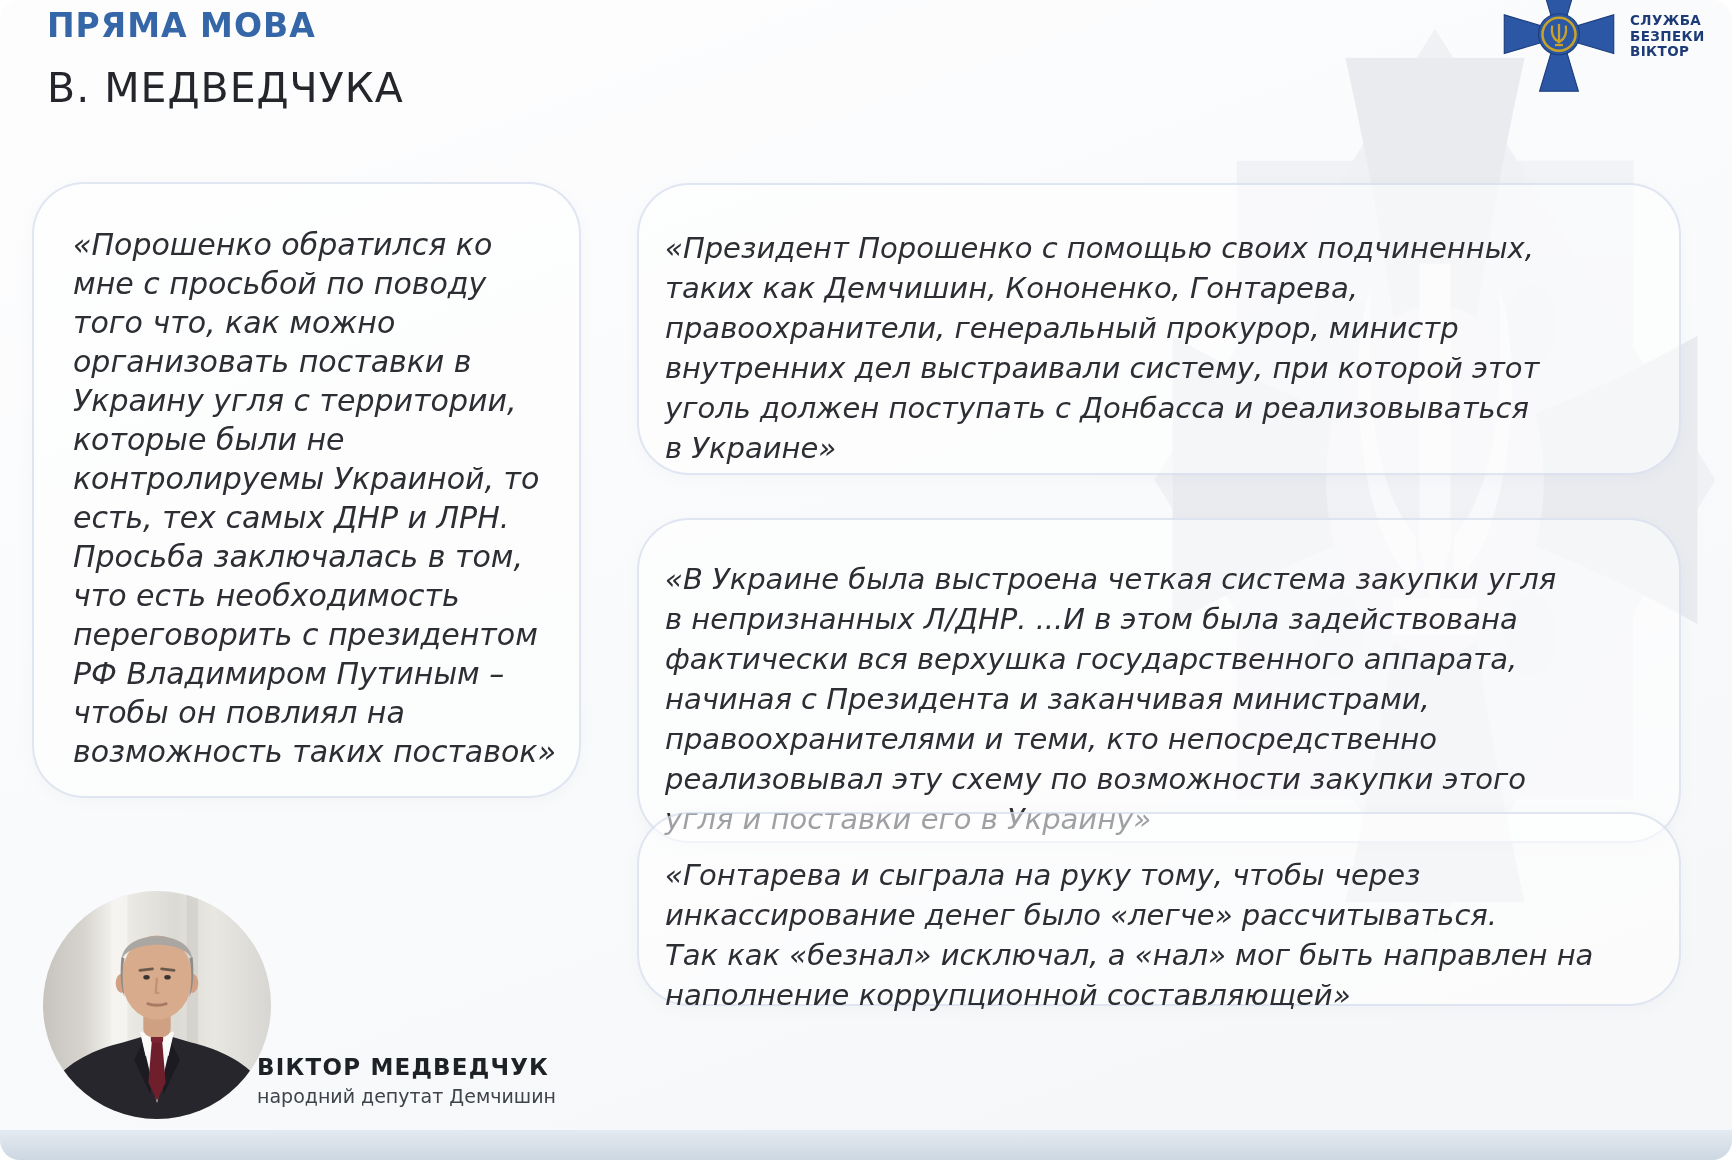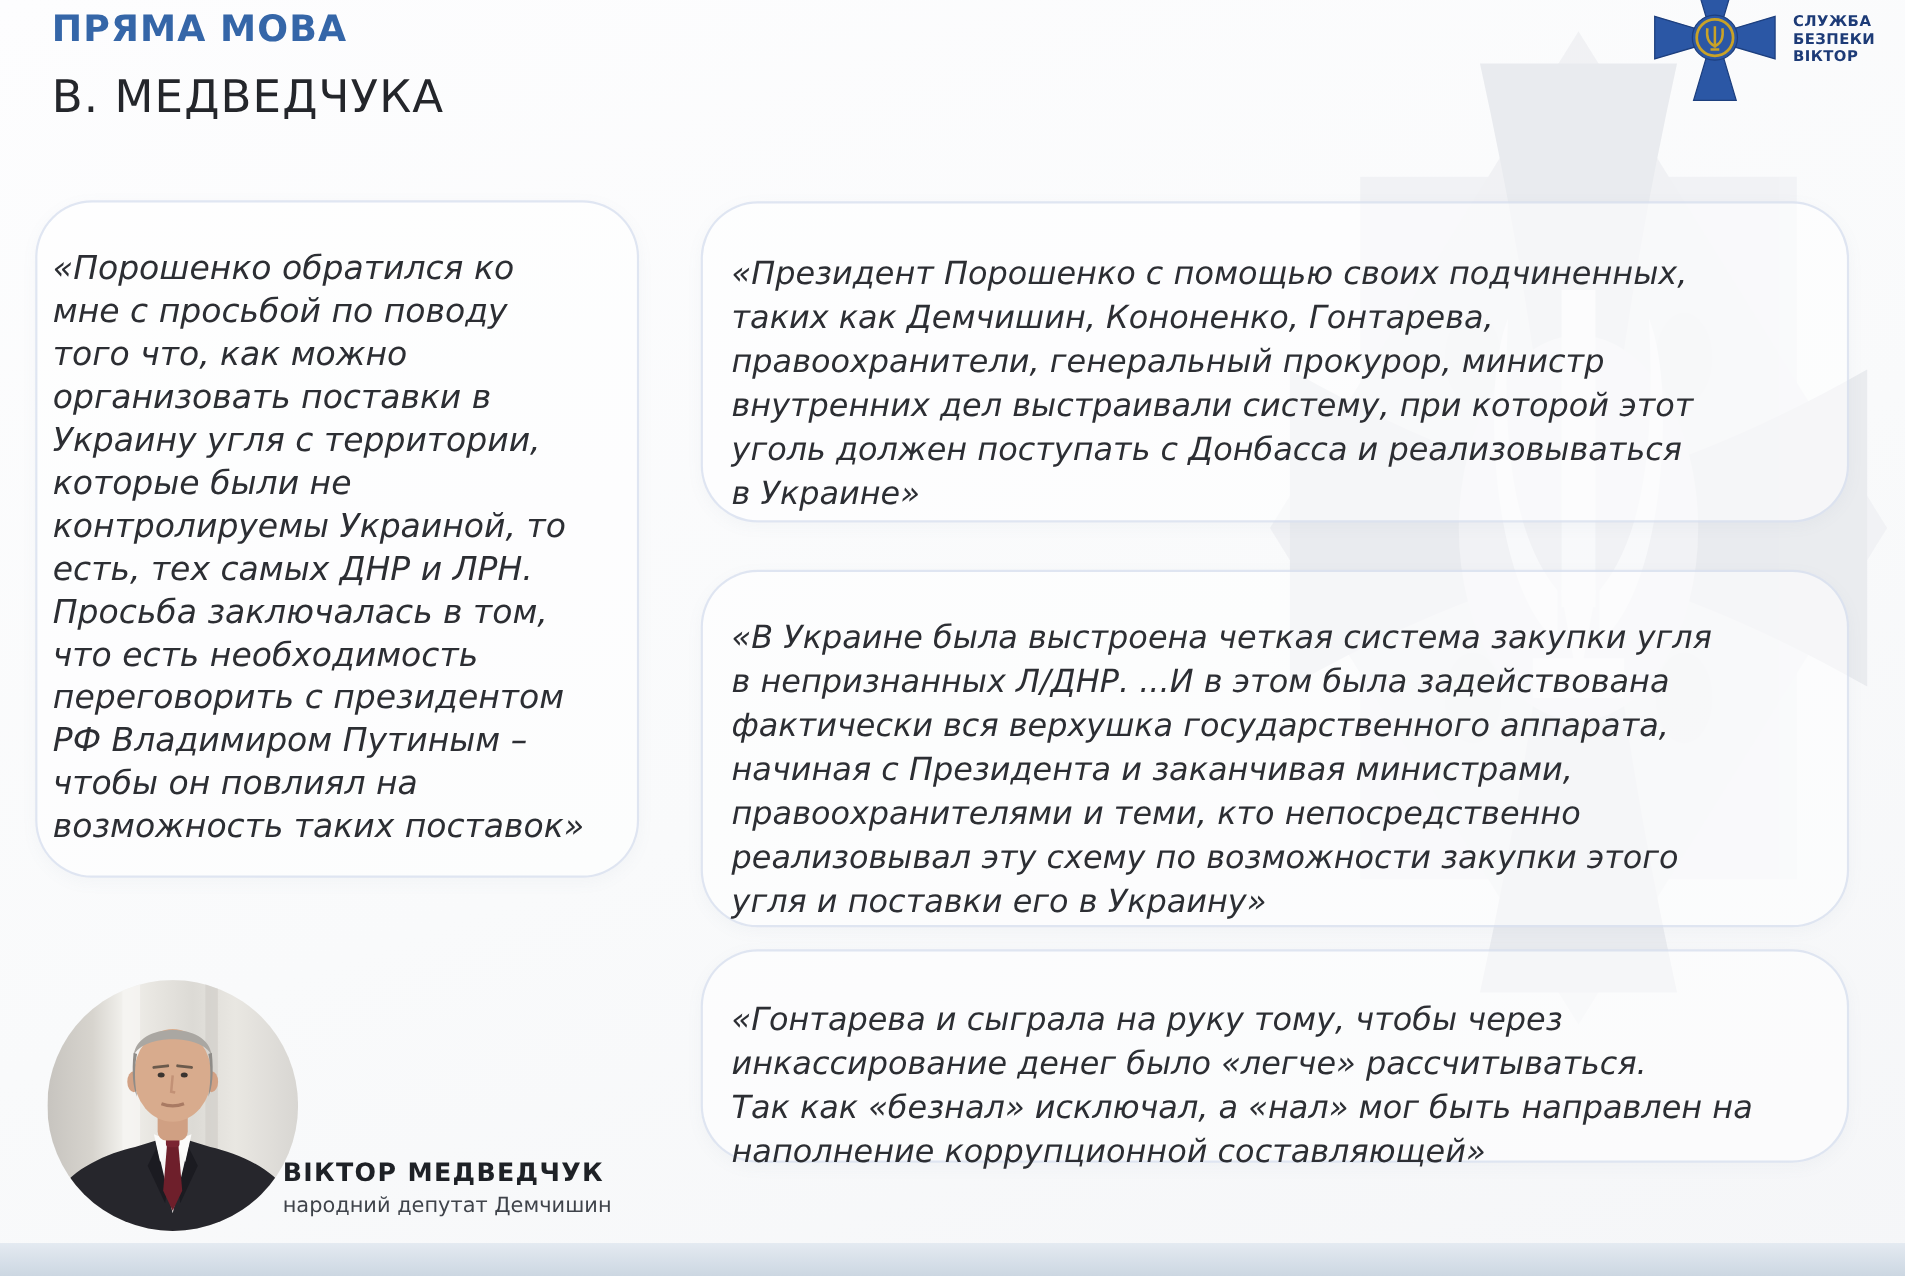--- a/index.html
+++ b/index.html
@@ -1,38 +1,39 @@
 <!DOCTYPE html>
 <html><head>
 <meta charset="utf-8">
 <style>
   html,body{margin:0;padding:0;background:#ffffff;}
   .page{
     position:relative;width:1732px;height:1160px;overflow:hidden;
     background:linear-gradient(160deg,#fdfdfe 0%,#f9fafb 55%,#f5f6f8 100%);
     font-family:"DejaVu Sans",sans-serif;
+    border-radius:20px;
   }
   .watermark{position:absolute;left:1115px;top:-35px;width:640px;height:1030px;pointer-events:none;}
   .title-block{position:absolute;left:47px;top:6px;}
   .title-line1{font-size:33px;font-weight:bold;color:#3566a8;letter-spacing:1px;}
   .title-line2{font-size:41px;font-weight:400;color:#24262b;letter-spacing:1px;margin-top:19px;}
   .logo-emblem{position:absolute;left:1502px;top:-27px;width:114px;height:127px;}
   .logo-text{position:absolute;left:1630px;top:13px;font-size:13.5px;font-weight:bold;
     color:#1d3b77;line-height:15.5px;letter-spacing:0.4px;}
   .card{position:absolute;background:rgba(255,255,255,0.55);
     border:2px solid rgba(198,210,231,0.55);border-radius:52px;box-sizing:border-box;
     box-shadow:0 4px 14px rgba(120,135,160,0.05);}
   .card p{margin:0;font-style:italic;color:#2c2e33;white-space:pre-line;}
-  .card-left{left:32px;top:182px;width:549px;height:616px;padding:41px 18px 0 14px;}
+  .card-left{left:32px;top:182px;width:549px;height:616px;padding:41px 18px 0 39px;}
   .card-left p{font-size:30px;line-height:39px;}
   .card-r{left:637px;width:1044px;}
   .card-r p{font-size:29px;line-height:40px;}
   .card-r1{top:183px;height:292px;padding:43px 28px 0 26px;}
   .card-r2{top:518px;height:325px;padding:39px 28px 0 26px;}
-  .card-r3{top:863px;height:194px;padding:41px 28px 0 26px;}
+  .card-r3{top:812px;height:194px;padding:41px 28px 0 26px;}
   .photo{position:absolute;left:43px;top:891px;width:228px;height:228px;}
   .caption{position:absolute;left:257px;top:1054px;}
   .caption-name{font-size:23px;font-weight:bold;color:#1e2126;letter-spacing:1.2px;}
   .caption-role{font-size:19px;color:#3f434a;margin-top:5px;}
   .bottom-bar{position:absolute;left:0;bottom:0;width:100%;height:30px;
     background:linear-gradient(180deg,#e4eaf1 0%,#ccd7e2 100%);}
 </style>
 </head>
 <body>
 

